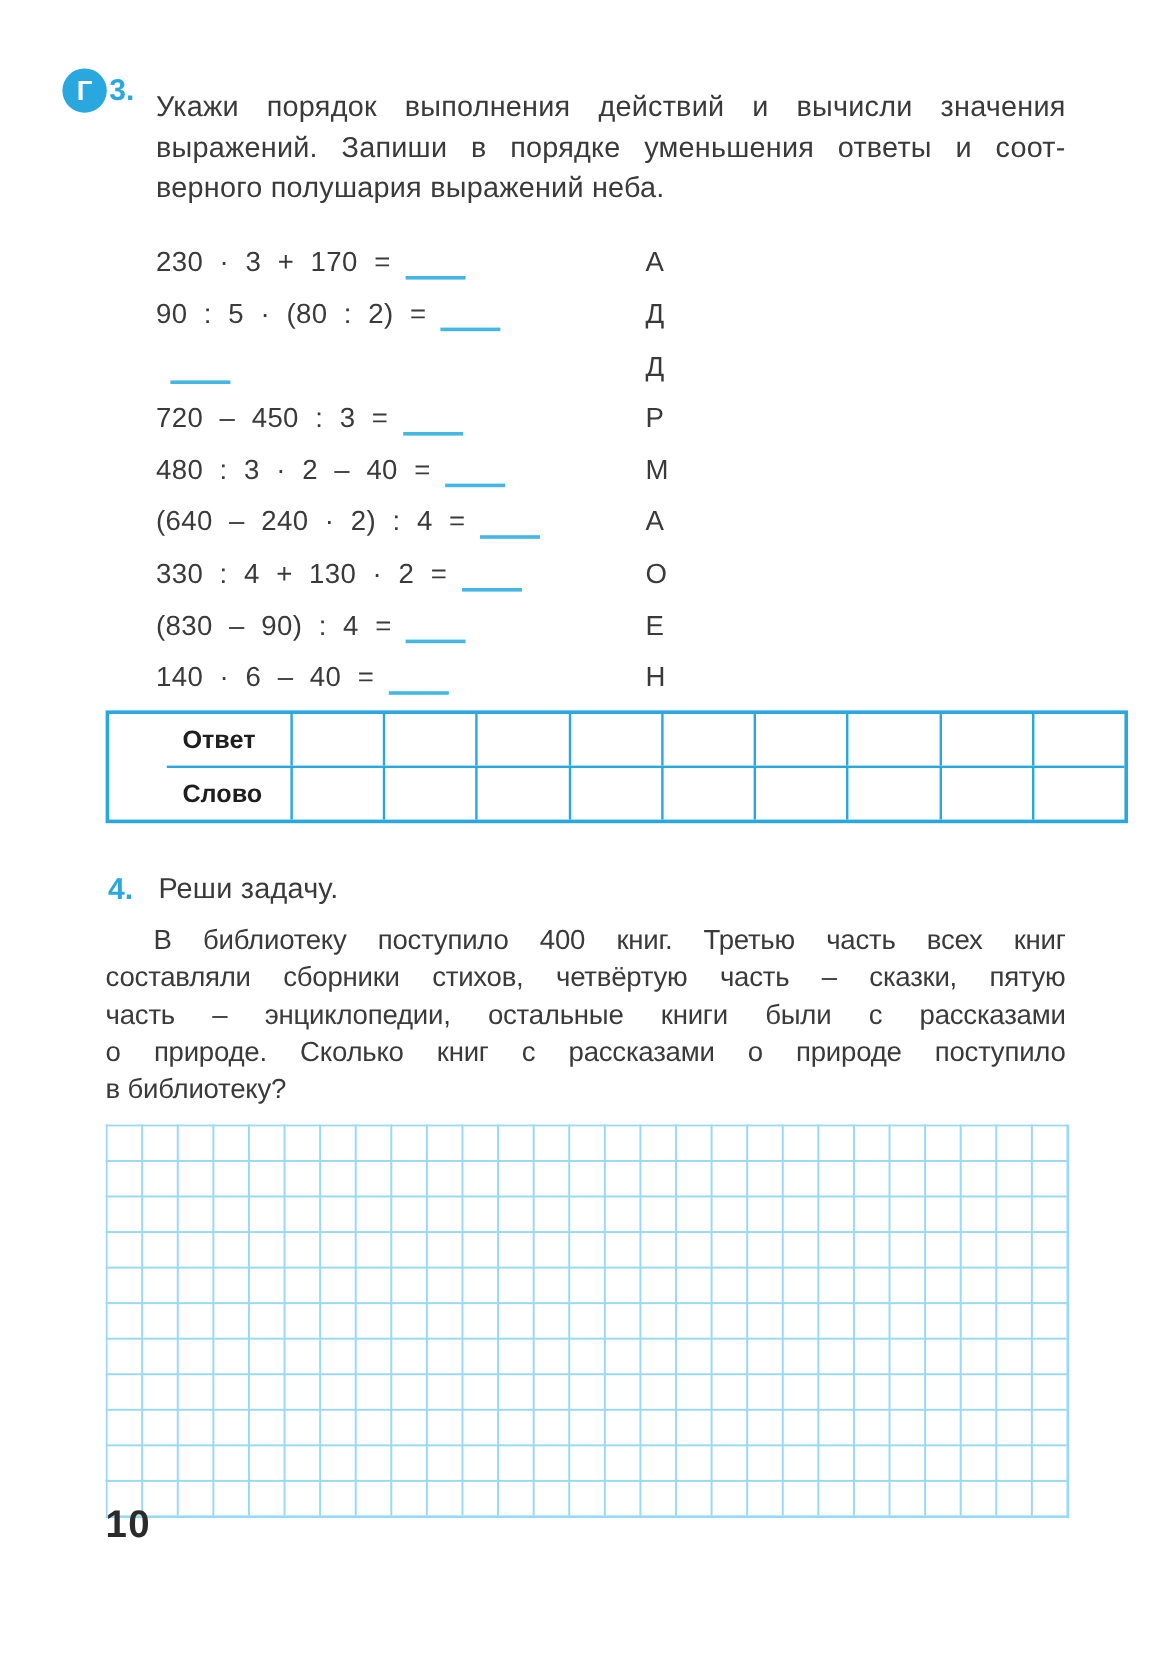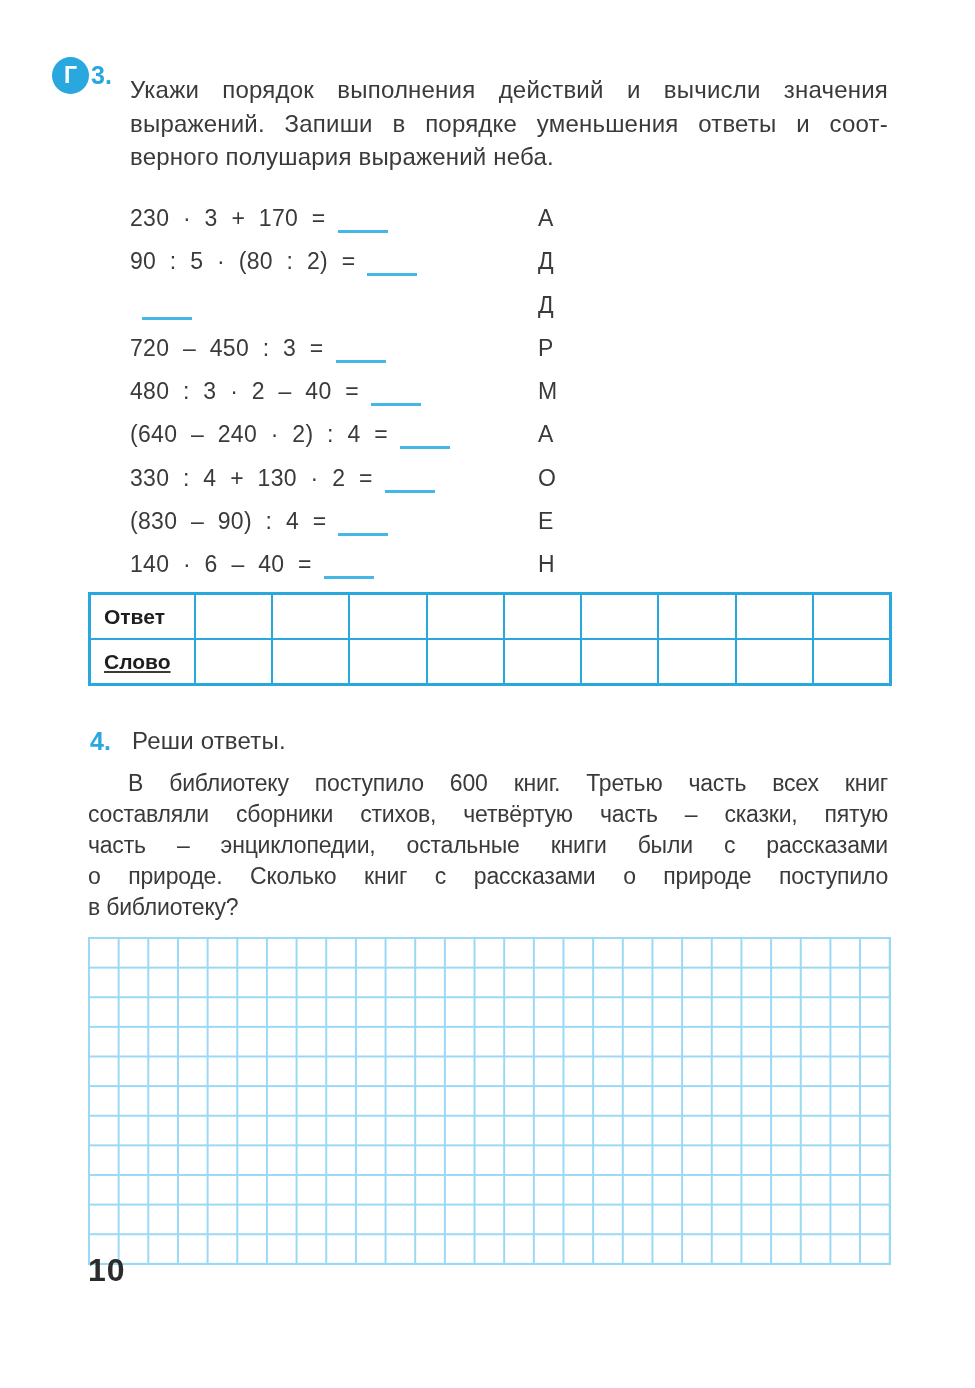--- a/index.html
+++ b/index.html
@@ -28,23 +28,23 @@
   #expr-list{position:absolute;left:130px;top:197px;width:470px;font-size:23px;}
   .expr-row{position:relative;height:43.3px;line-height:43.3px;white-space:nowrap;}
   .expr{word-spacing:7px;letter-spacing:.3px;}
   .blank{
     display:inline-block;width:50px;height:12px;margin-left:12px;
     border-bottom:3px solid var(--underline,#45b7e6);vertical-align:-7px;
   }
   .letter{position:absolute;left:408px;top:0;letter-spacing:.3px;}
 
   
-  #answer-table{position:absolute;left:88px;top:592px;width:798px;border:3px solid var(--table-border,#29a8e0);background:#fff;}
+  #answer-table{position:absolute;left:88px;top:592px;width:798px;border:3px solid var(--table-border,#29a8e0);background:#fff;padding-left:48px;}
   .t-row{display:grid;grid-template-columns:103px repeat(9,1fr);height:43px;}
-  .t-row + .t-row{border-top:2px solid var(--table-border,#29a8e0);text-decoration:underline;}
+  .t-row + .t-row{border-top:2px solid var(--table-border,#29a8e0);}
   .t-cell{border-left:2px solid var(--table-border,#29a8e0);}
   .t-label{display:flex;align-items:center;padding-left:13px;font-weight:bold;font-size:21px;color:#1e1e1e;}
 
   
   #ex4-title{position:absolute;left:132px;top:727px;font-size:24px;letter-spacing:.2px;}
   #ex4-body{position:absolute;left:88px;top:768px;width:800px;font-size:23px;line-height:31px;letter-spacing:-.2px;}
 
   
   #grid-area{
     position:absolute;left:88px;top:937px;width:801px;height:326px;
@@ -108,23 +108,23 @@
         <div class="t-cell"></div>
         <div class="t-cell"></div>
         <div class="t-cell"></div>
         <div class="t-cell"></div>
         <div class="t-cell"></div>
         <div class="t-cell"></div>
       </div>
     </div>
 
   <div class="ex-num" id="ex4-num">4.</div>
-  <div id="ex4-title">Реши ответы.</div>
+  <div id="ex4-title">Реши задачу.</div>
   <div id="ex4-body">
-      <div class="jline indent">В библиотеку поступило 600 книг. Третью часть всех книг</div>
+      <div class="jline indent">В библиотеку поступило 400 книг. Третью часть всех книг</div>
       <div class="jline">составляли сборники стихов, четвёртую часть – сказки, пятую</div>
       <div class="jline">часть – энциклопедии, остальные книги были с рассказами</div>
       <div class="jline">о природе. Сколько книг с рассказами о природе поступило</div>
       <div class="jline last">в библиотеку?</div>
     </div>
 
   <div id="grid-area"></div>
 
   <div id="page-num">10</div>
 

